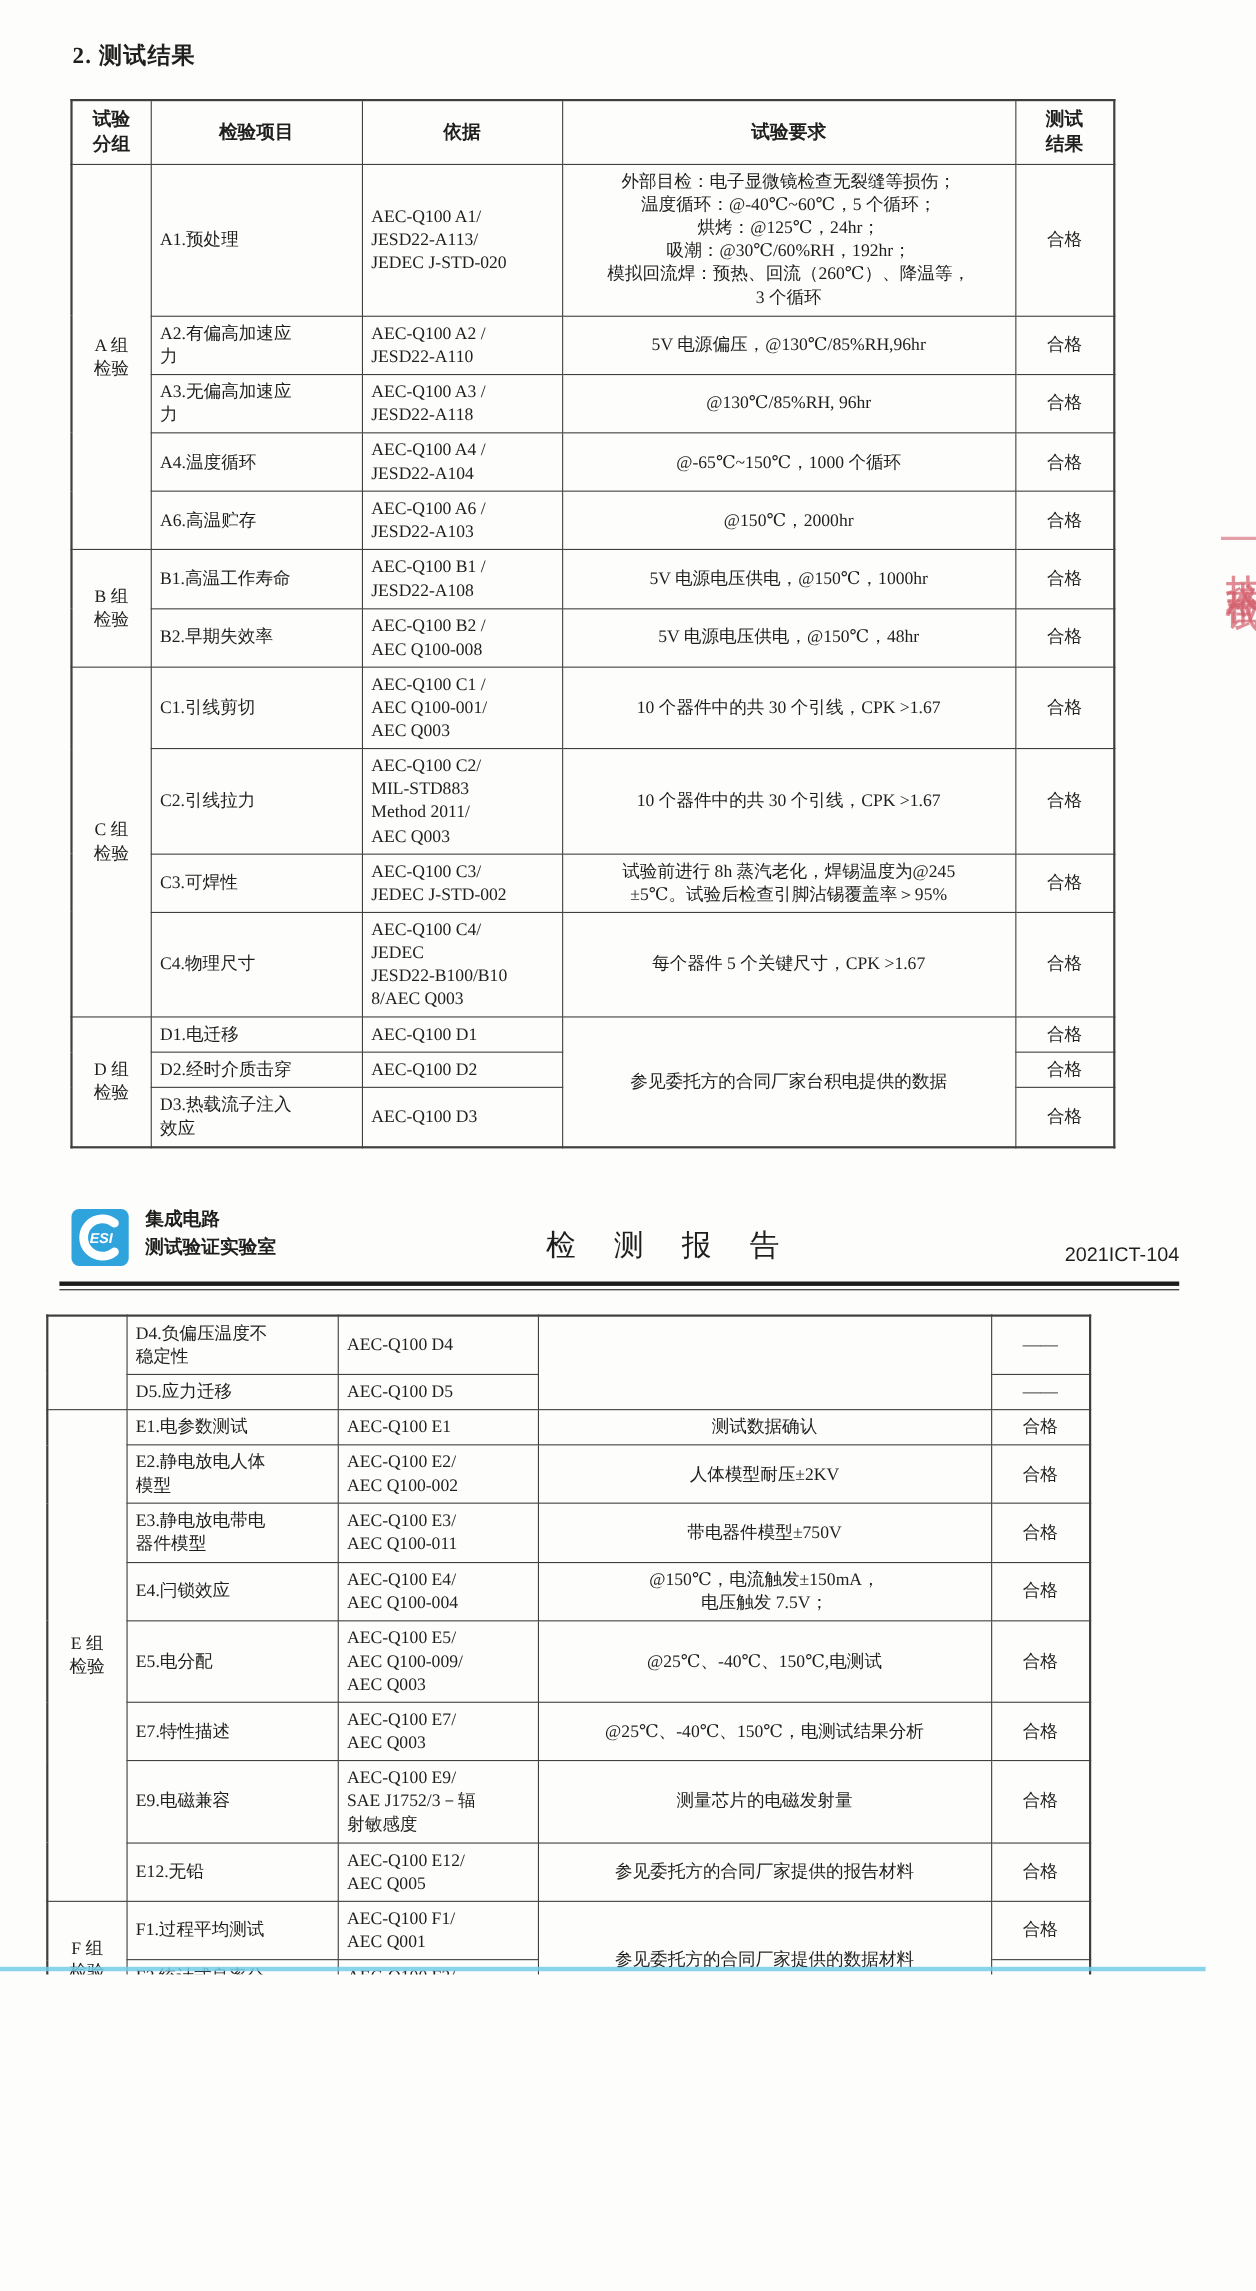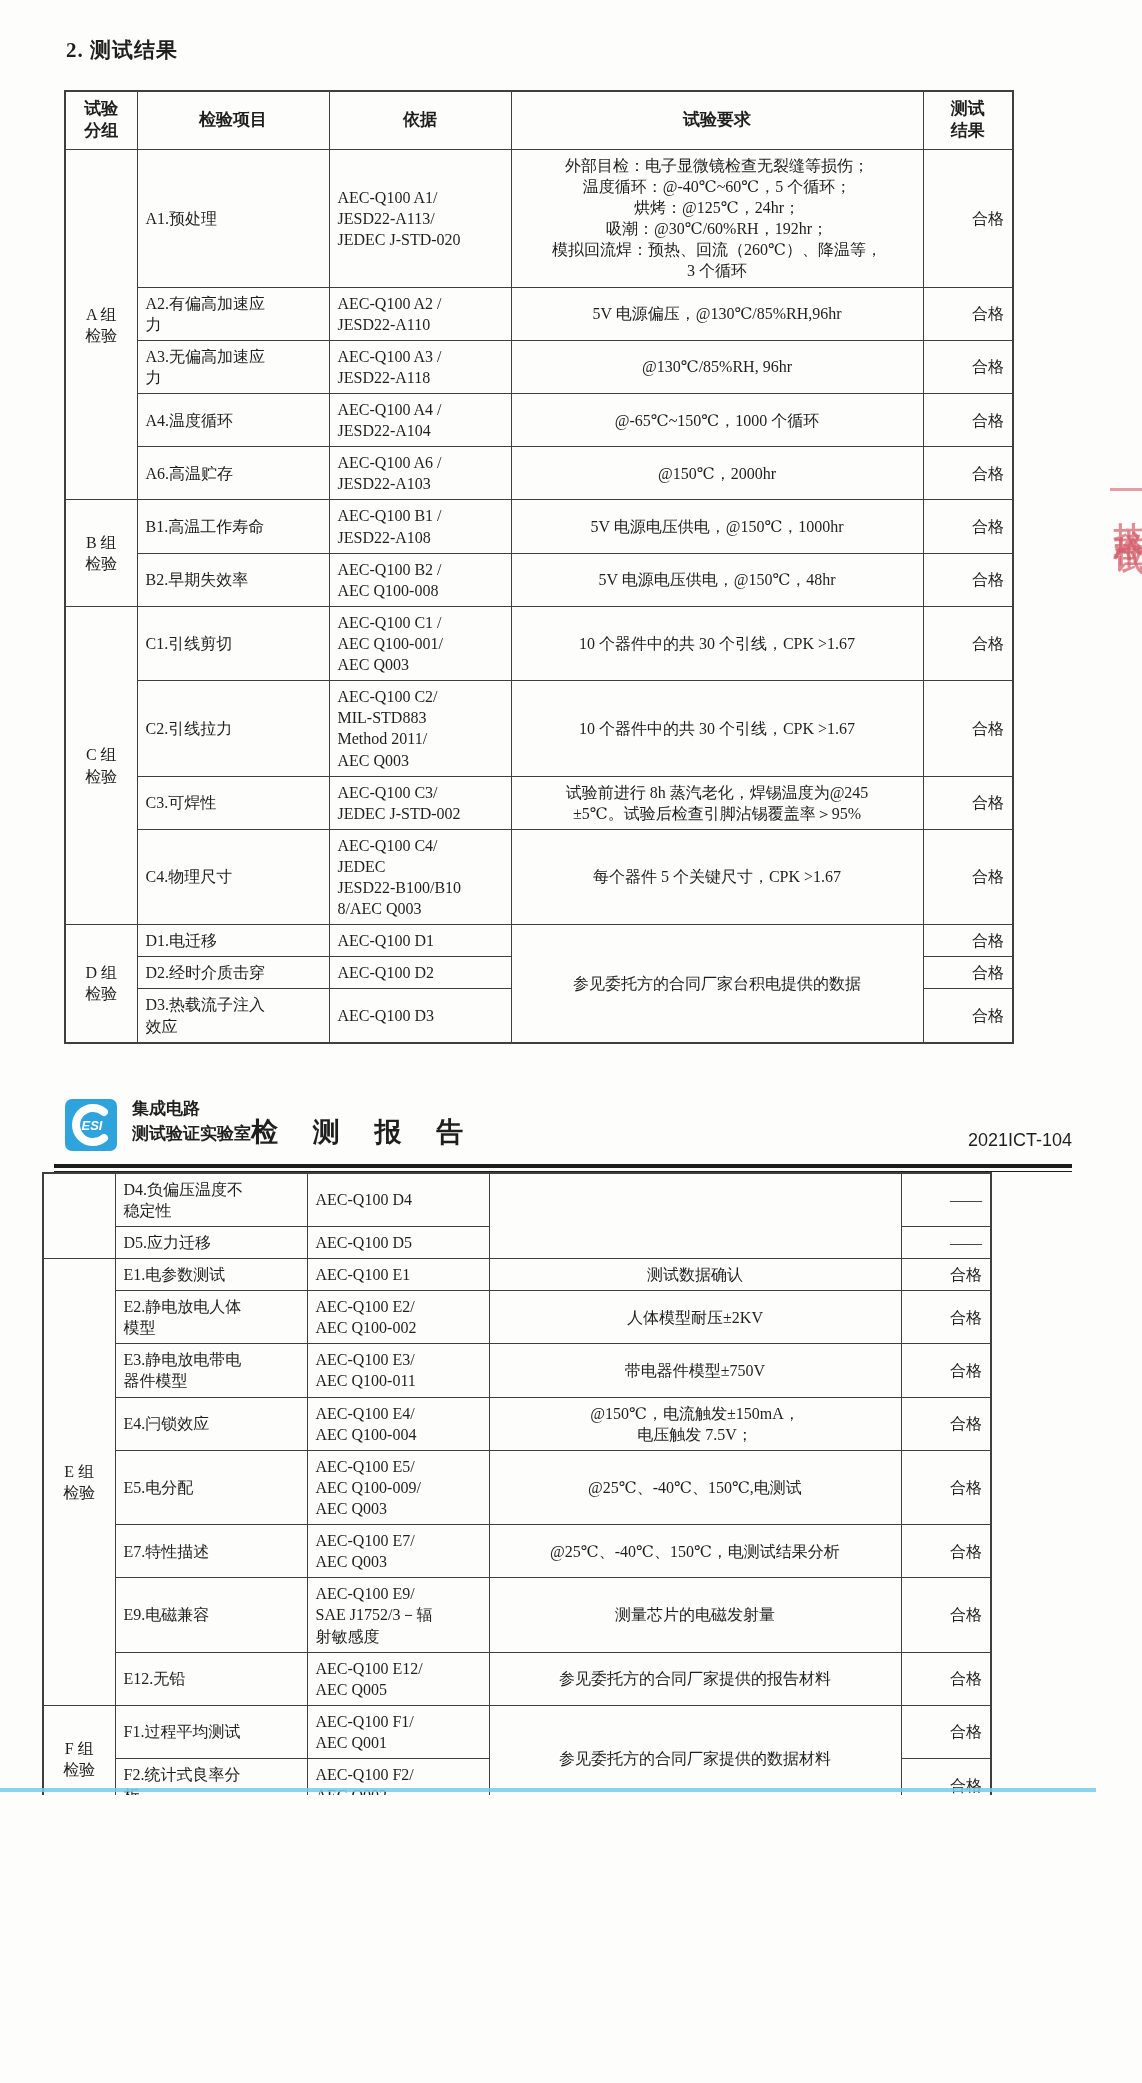--- a/index.html
+++ b/index.html
@@ -23,37 +23,37 @@
     vertical-align:middle;
     white-space:pre-line;
     word-break:break-word;
   }
   table.report{border:2px solid #3f3f3f;}
   table.report th{font-size:17px;font-weight:bold;text-align:center;padding:6px 4px;}
   td.c-g{text-align:center;}
   td.c-i{text-align:left;}
   td.c-b{text-align:left;}
   td.c-r{text-align:center;}
-  td.c-s{text-align:right;}
+  td.c-s{text-align:center;}
   td.c-e{}
   col.w-group{width:72px;}
   col.w-item{width:192px;}
   col.w-basis{width:182px;}
   col.w-req{width:412px;}
   col.w-result{width:90px;}
 
   .report-header{display:flex;align-items:flex-start;margin:52px 0 0 0;width:1008px;}
   .logo-box{flex:0 0 auto;margin-top:2px;}
   .org{margin-left:14px;font-weight:bold;font-size:17px;line-height:1.5;
        font-family:"Liberation Sans","DejaVu Sans",sans-serif;}
-  .report-title{flex:1;text-align:left;font-size:27px;font-weight:bold;letter-spacing:14px;margin-top:18px;}
+  .report-title{flex:1;text-align:center;font-size:27px;font-weight:normal;letter-spacing:14px;margin-top:18px;}
   .report-no{flex:0 0 auto;font-size:18px;margin-top:34px;font-family:"Liberation Sans","DejaVu Sans",sans-serif;}
   .double-rule{width:1018px;height:3px;border-top:4px solid #1c1c1c;border-bottom:1px solid #1c1c1c;margin:8px 0 0 -10px;}
 
-  .table2-wrap{margin-left:-22px;}
+  .table2-wrap{margin-top:22px;margin-left:-22px;}
 
   .declaration-title{font-size:23px;font-weight:bold;margin:42px 0 0 6px;letter-spacing:2px;}
   .declaration-body{font-size:16px;margin:22px 0 0 52px;letter-spacing:1px;}
 
   .stamp{
     position:absolute;top:498px;left:1114px;
     writing-mode:vertical-rl;
     font-size:30px;font-weight:bold;color:rgba(211,96,110,0.72);
     letter-spacing:7px;line-height:1;
     font-family:"Liberation Serif","DejaVu Serif",serif;

